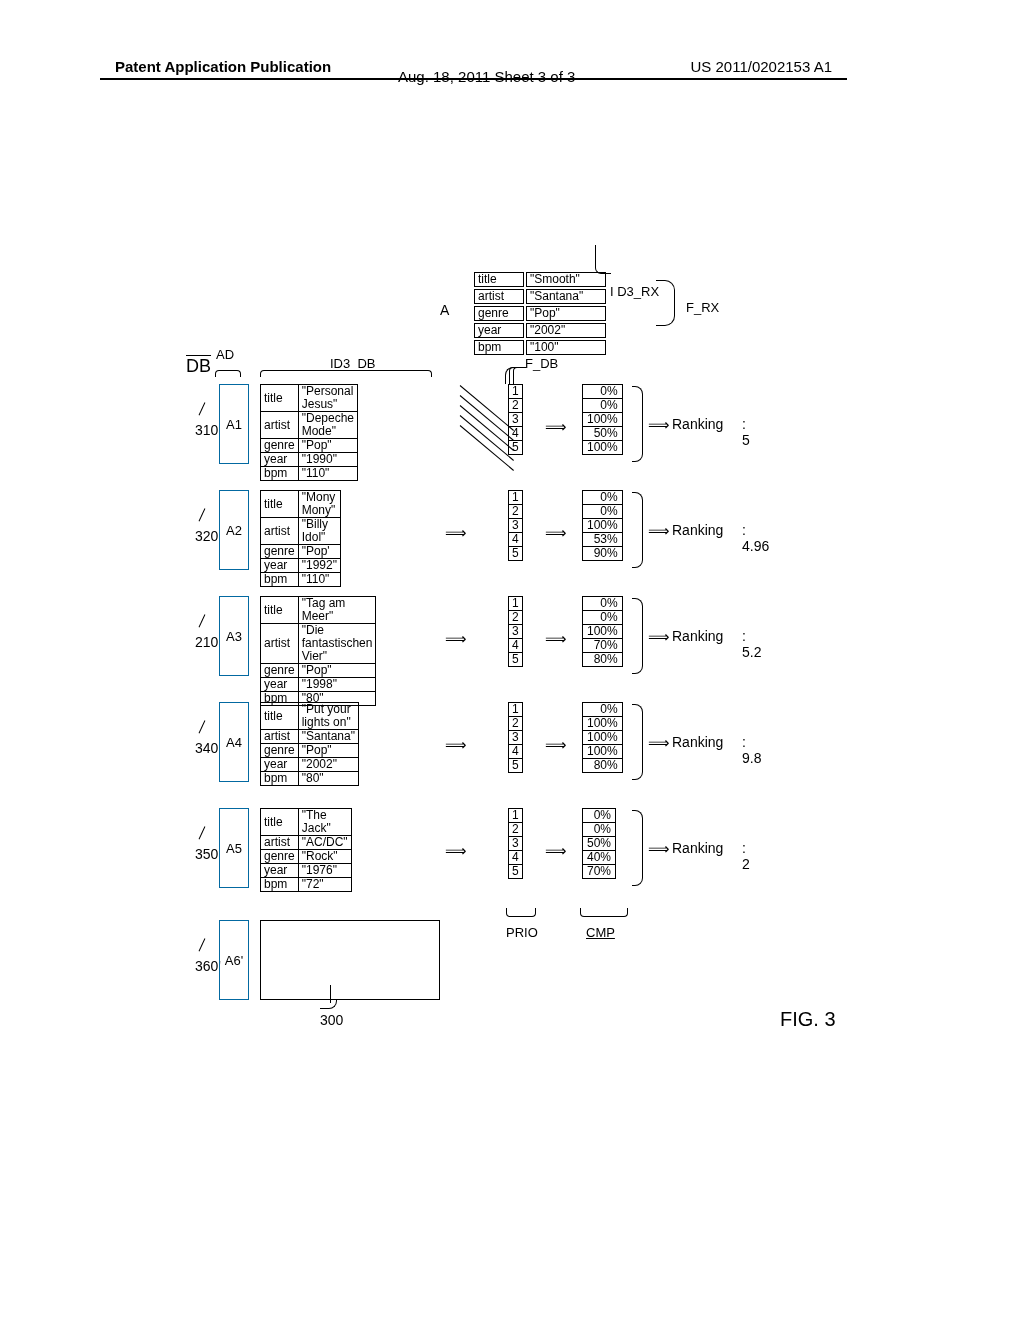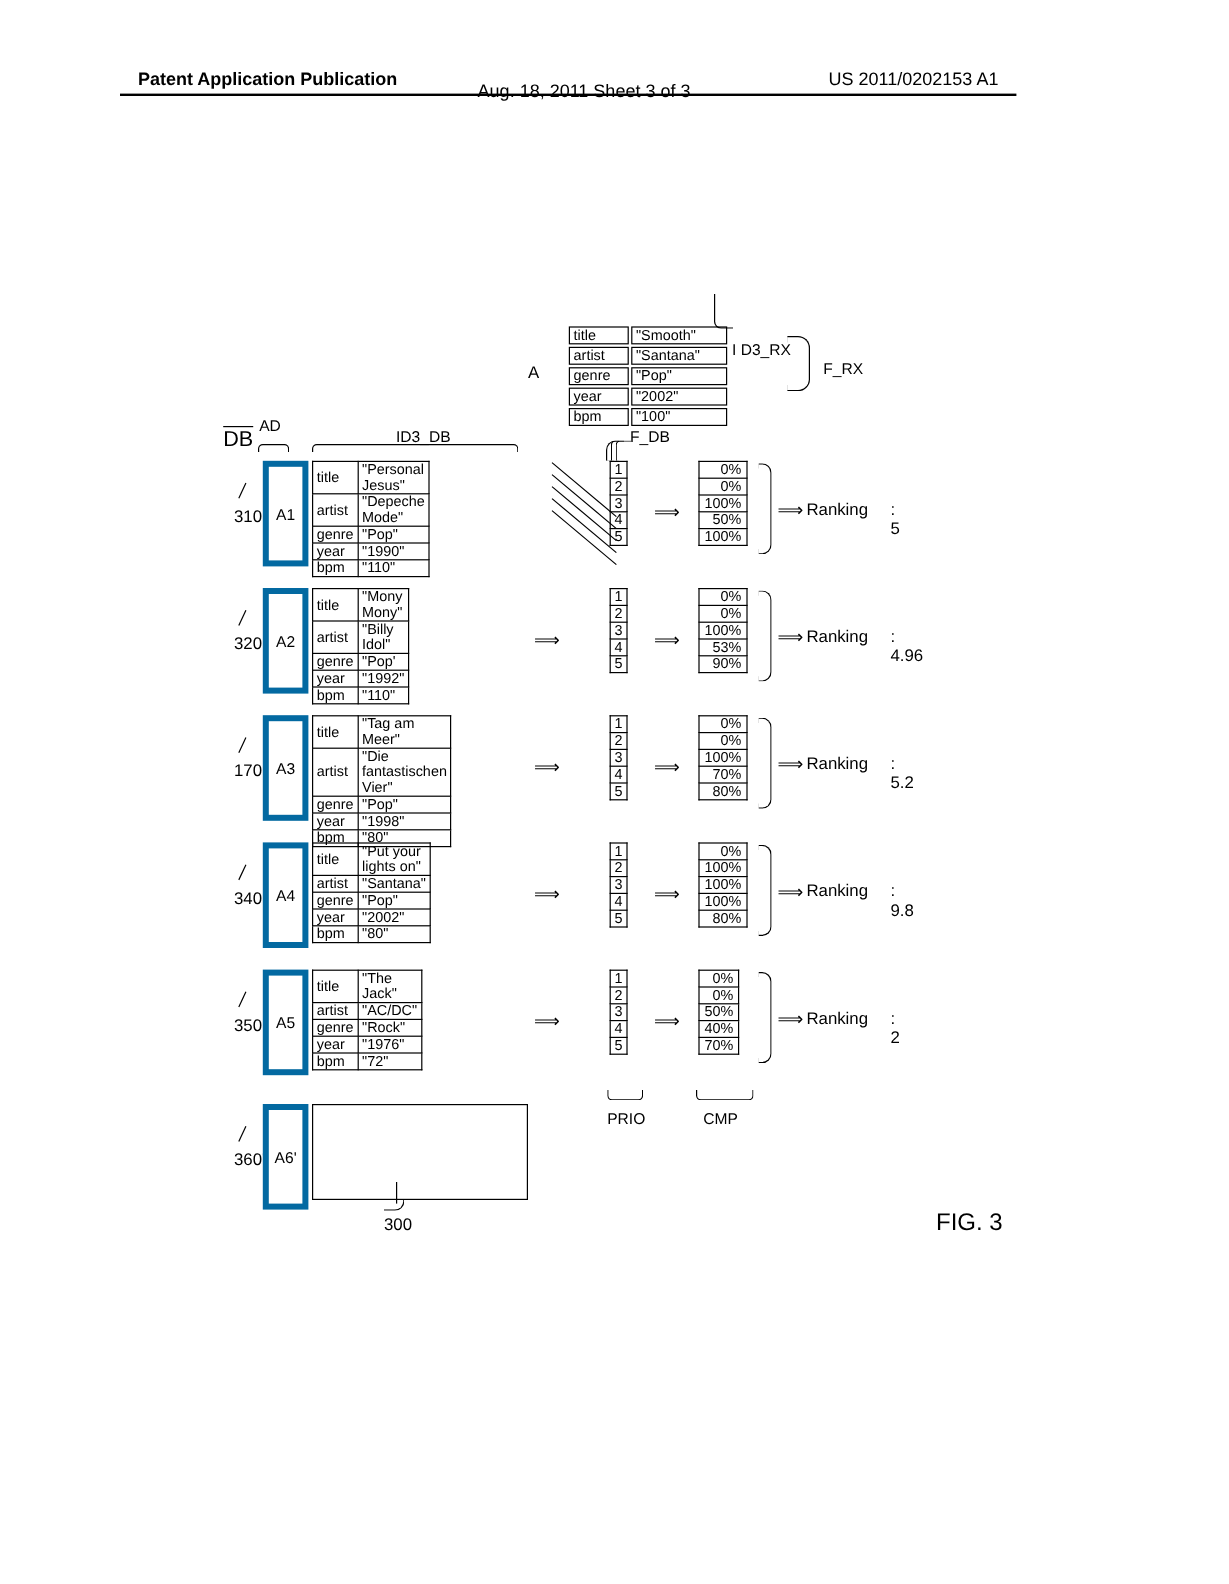--- a/index.html
+++ b/index.html
@@ -81,21 +81,21 @@
   .fdb-label { position:absolute; left:525px; top:356px; font-size:13px; }
   .fdb-bracket{position:absolute; left:505px; top:367px; width:20px; height:16px; border-left:1px solid #000; border-top:1px solid #000; border-top-left-radius:8px;}
   .fdb-bracket2{position:absolute; left:505px; top:367px; width:6px; height:16px; border-left:1px solid #000; border-top:1px solid #000; border-top-left-radius:4px; left:509px;}
   .fdb-bracket3{position:absolute; left:513px; top:367px; width:6px; height:16px; border-left:1px solid #000; border-top:1px solid #000; border-top-left-radius:4px;}
 
   .row { position: absolute; left: 0; }
   .row .refnum { position: absolute; left: 195px; top: 42px; font-size: 14px; }
   .row .ref-tick { position: absolute; left: 201px; top: 24px; width: 10px; height: 14px; border-left: 1px solid #000; transform: rotate(25deg);}
   .row .ad-box {
     position: absolute; left: 219px; top: 4px; width: 28px; height: 78px;
-    border: 5px solid #0369a1; display:flex; align-items:center; justify-content:center;
+    border: 1px solid #0369a1; display:flex; align-items:center; justify-content:center;
     font-size: 13px;
   }
   .row .meta {
     position: absolute; left: 260px; top: 4px; border-collapse: collapse;
   }
   .row .meta td { border:1px solid #000; padding:0 3px; font-size:12px; height:13px; line-height:13px;}
   .row .meta td.k { width:40px;}
   .row .meta td.v { width:132px;}
 
   .row .arrow1 { position:absolute; left:445px; top:38px; font-size:15px;}
@@ -116,21 +116,21 @@
   .row .arrow3 { position:absolute; left:648px; top:36px; font-size:15px;}
   .row .rank-label { position:absolute; left:672px; top:36px; font-size:14px;}
   .row .rank-val   { position:absolute; left:742px; top:36px; font-size:14px;}
 
   .row6 .ad-box { height: 78px; }
   .row6 .meta-empty {
     position:absolute; left:260px; top:4px; width:178px; height:78px; border:1px solid #000;
   }
 
   .prio-label { position:absolute; left:506px; top:925px; font-size:13px;text-align:right;}
-  .cmp-label  { position:absolute; left:586px; top:925px; font-size:13px;}
+  .cmp-label  { position:absolute; left:586px; top:925px; font-size:13px;text-decoration:underline;}
   .prio-brace { position:absolute; left:506px; top:908px; width:28px; height:8px; border-bottom:1px solid #000; border-left:1px solid #000; border-right:1px solid #000; border-bottom-left-radius:4px; border-bottom-right-radius:4px;}
   .cmp-brace  { position:absolute; left:580px; top:908px; width:46px; height:8px; border-bottom:1px solid #000; border-left:1px solid #000; border-right:1px solid #000; border-bottom-left-radius:4px; border-bottom-right-radius:4px;}
 
   .three-hundred-tick { position:absolute; left:330px; top:985px; width:1px; height:18px; border-left:1px solid #000;}
   .three-hundred-hook { position:absolute; left:320px; top:1000px; width:16px; height:8px; border-bottom:1px solid #000; border-right:1px solid #000; border-bottom-right-radius:8px;}
   .three-hundred { position:absolute; left:320px; top:1012px; font-size:14px;}
 
   .fig-label { position:absolute; left:780px; top:1008px; font-size:20px;}
   .hatch {
     position:absolute; left:460px; top:380px; width:42px; height:60px;
@@ -337,21 +337,21 @@
             </tr>
           </tbody>
         </table>
     <div class="brc"></div>
     <div class="arrow3">⟹</div>
     <div class="rank-label">Ranking</div>
     <div class="rank-val">: 4.96</div>
   </div>
       <div class="row" style="top: 592px;">
     <div class="ref-tick"></div>
-    <div class="refnum">170</div>
+    <div class="refnum">210</div>
     <div class="ad-box">A3</div>
     <table class="meta">
           <tbody>
             <tr>
               <td class="k">title</td>
               <td class="v">"Tag am Meer"</td>
             </tr>
             <tr>
               <td class="k">artist</td>
               <td class="v">"Die fantastischen Vier"</td>

